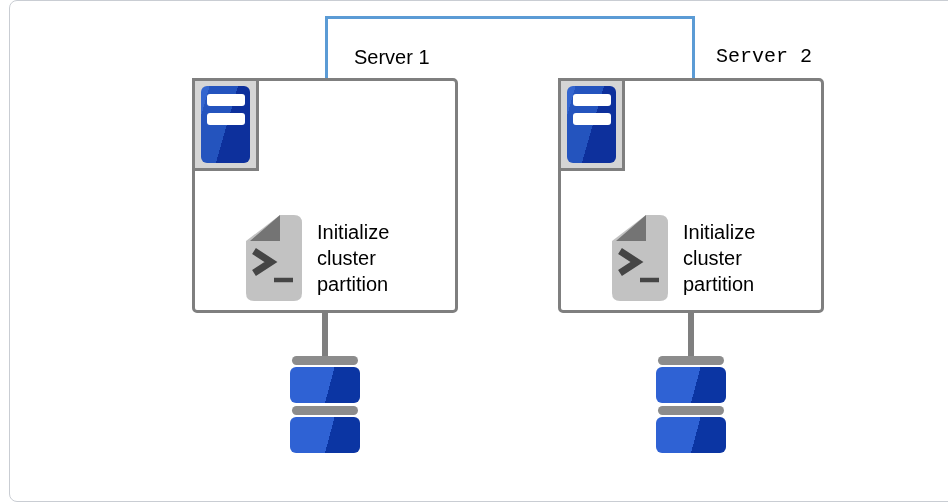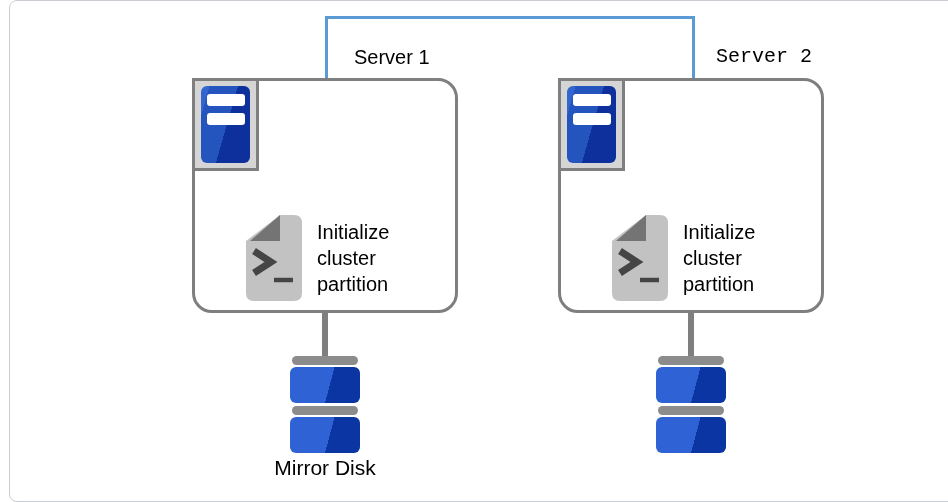--- a/index.html
+++ b/index.html
@@ -9,21 +9,21 @@
 
   
   .blue-link{position:absolute;left:316px;top:16px;width:370px;height:62px;
     border:3px solid #5b9bd5;border-bottom:none;box-sizing:border-box;}
 
   .server-label{position:absolute;top:45px;font-size:20px;line-height:24px;white-space:nowrap;}
   .server-label.s1{left:345px;}
   .server-label.s2{left:707px;font-family:Liberation Mono, monospace;}
 
   .server-node{position:absolute;top:78px;width:266px;height:235px;box-sizing:border-box;
-    border:3px solid #7f7f7f;border-radius:20px;background:#fff;}
+    border:3px solid #7f7f7f;border-radius:5px;background:#fff;}
   .server-node.n1{left:183px;}
   .server-node.n2{left:549px;}
 
   
   .tower-frame{position:absolute;left:-3px;top:-3px;width:67px;height:93px;box-sizing:border-box;
     border:3px solid #7f7f7f;background:#d5d5d5;display:flex;align-items:center;justify-content:center;}
   .tower{position:relative;width:49px;height:77px;border-radius:6px;
     background:linear-gradient(106deg,#3466cf 12%,#2454be 12% 52%,#0d309c 52%);}
   .tower .bar{position:absolute;left:6px;width:38px;height:12px;background:#fff;border-radius:3px;}
   .tower .bar.b1{top:8px;}
@@ -106,14 +106,13 @@
     <div class="cap"></div>
     <div class="platter p2"></div>
   </div>
   <div class="disk d2">
     <div class="cap"></div>
     <div class="platter"></div>
     <div class="cap"></div>
     <div class="platter p2"></div>
   </div>
 
-  <div class="disk-caption">Mirror Disk</div>
 </div>
 
 </body></html>

